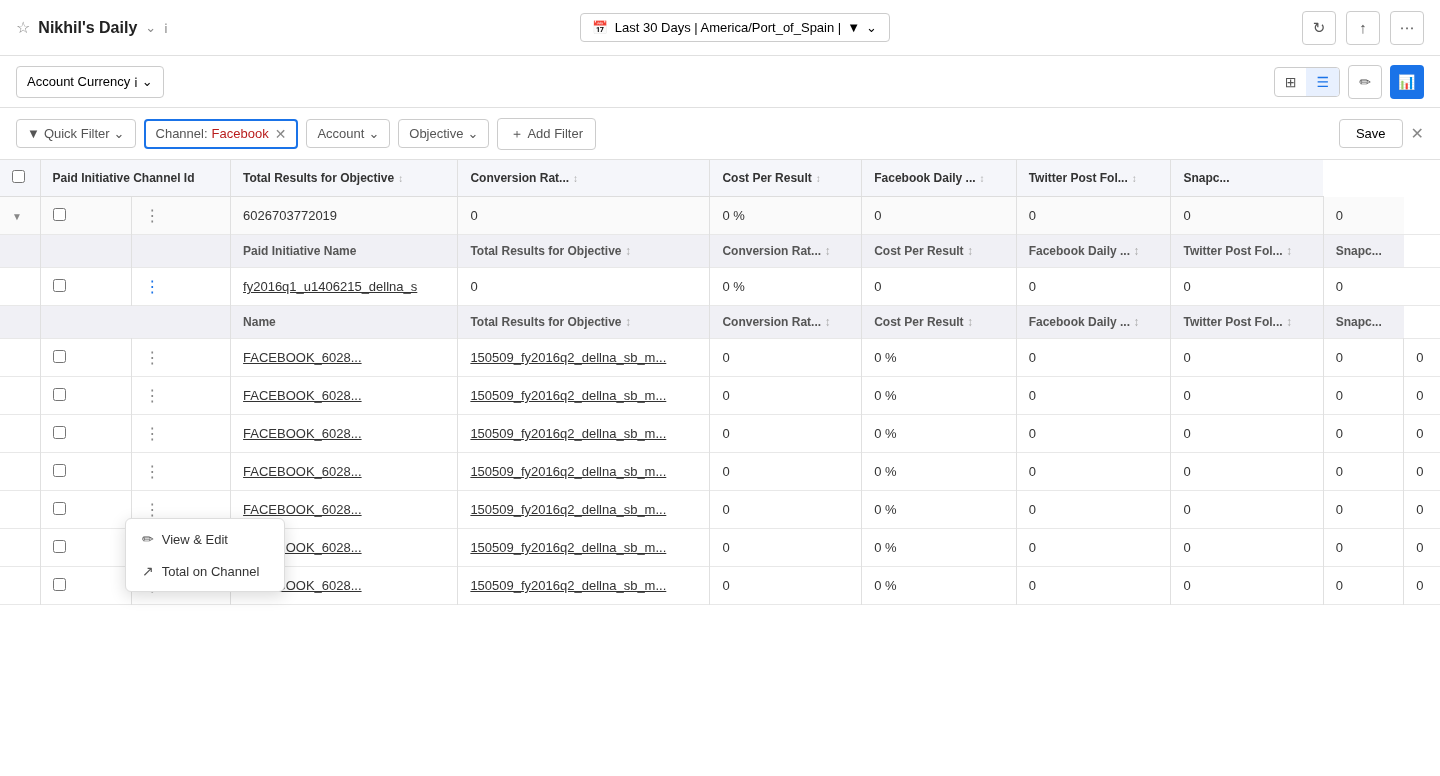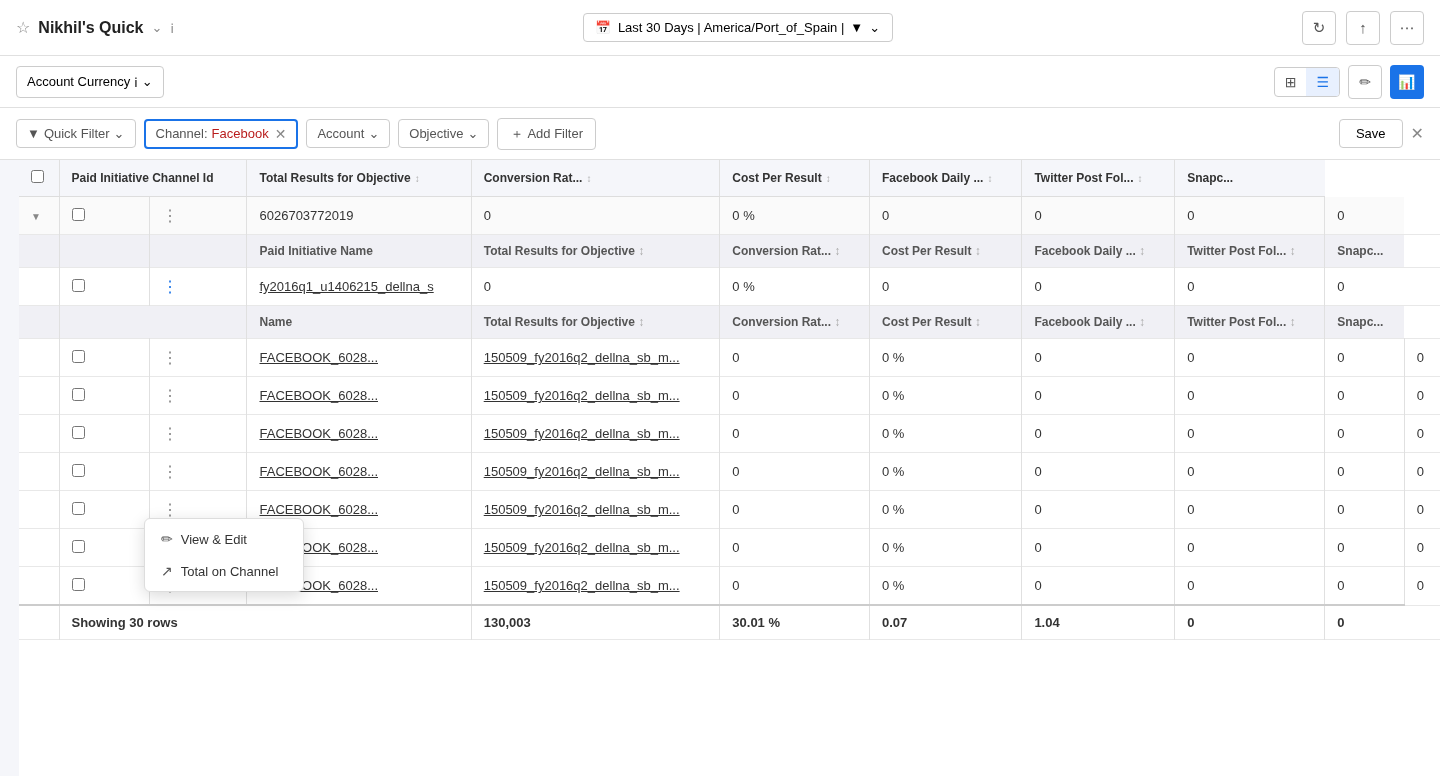--- a/index.html
+++ b/index.html
@@ -131,21 +131,21 @@
     .context-menu-icon { font-size: 14px; color: #555; }
 
     .truncate { max-width: 150px; overflow: hidden; text-overflow: ellipsis; white-space: nowrap; text-decoration: underline; }
   </style>
 </head>
 <body>
 
 <div class="top-bar">
   <div class="top-bar-left">
     <span class="star-icon">☆</span>
-    <span class="app-title">Nikhil's Quick</span>
+    <span class="app-title">Nikhil's Daily</span>
     <span class="chevron-icon">⌄</span>
     <span class="info-icon">ℹ</span>
   </div>
   <div class="top-bar-center">
     <button class="date-range-btn">
       <span>📅</span>
       <span>Last 30 Days | America/Port_of_Spain |</span>
       <span>▼</span>
       <span>⌄</span>
     </button>
@@ -197,21 +197,21 @@
   <button class="add-filter-btn">
     <span>＋</span>
     <span>Add Filter</span>
   </button>
   <div class="filter-bar-right">
     <button class="save-btn">Save</button>
     <button class="close-filter-btn">✕</button>
   </div>
 </div>
 
-<div class="table-container" style="height: calc(100vh - 160px); overflow-y: auto; position: relative; margin-left: 19px;">
+<div class="table-container" style="height: calc(100vh - 160px); overflow-y: auto; position: relative;">
   <table>
     <thead>
       <tr>
         <th style="width:40px;">
           <input type="checkbox" style="">
         </th>
         <th colspan="2">
           <div class="th-inner">
             <span>Paid Initiative Channel Id</span>
           </div>
@@ -403,30 +403,20 @@
         <td><span class="truncate">FACEBOOK_6028...</span></td>
         <td><span class="truncate">150509_fy2016q2_dellna_sb_m...</span></td>
         <td>0</td>
           <td>0 %</td>
           <td>0</td>
           <td>0</td>
           <td>0</td>
           <td>0</td>
       </tr>
 
-      <tr class="footer-row">
-        <td></td>
-        <td colspan="3">Showing 30 rows</td>
-        <td>130,003</td>
-        <td>30.01 %</td>
-        <td>0.07</td>
-        <td>1.04</td>
-        <td>0</td>
-        <td>0</td>
-      </tr>
     </tbody>
   </table>
 
   <div class="context-menu">
     <div class="context-menu-item">
       <span class="context-menu-icon">✏</span>
       <span>View &amp; Edit</span>
     </div>
     <div class="context-menu-item">
       <span class="context-menu-icon">↗</span>

